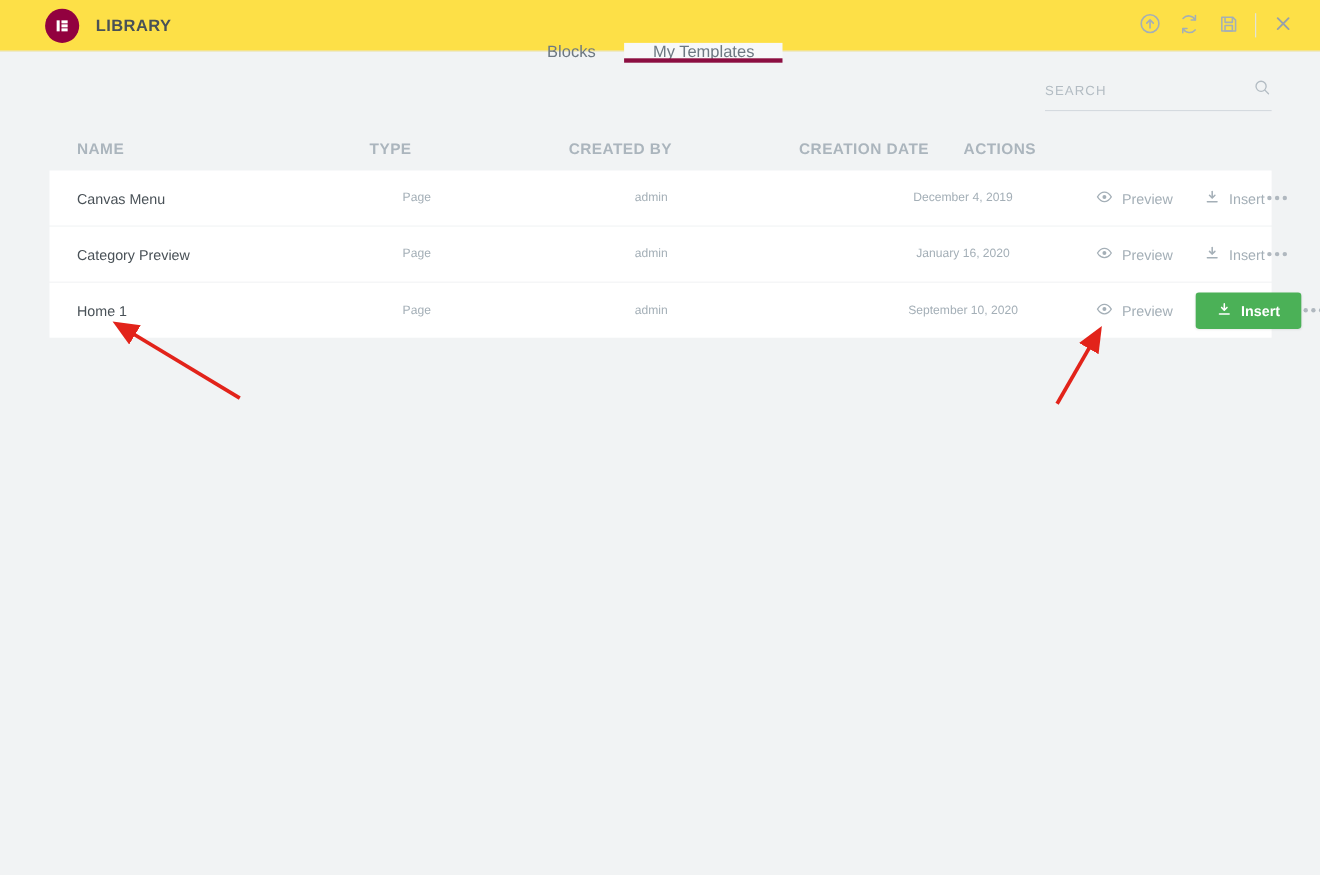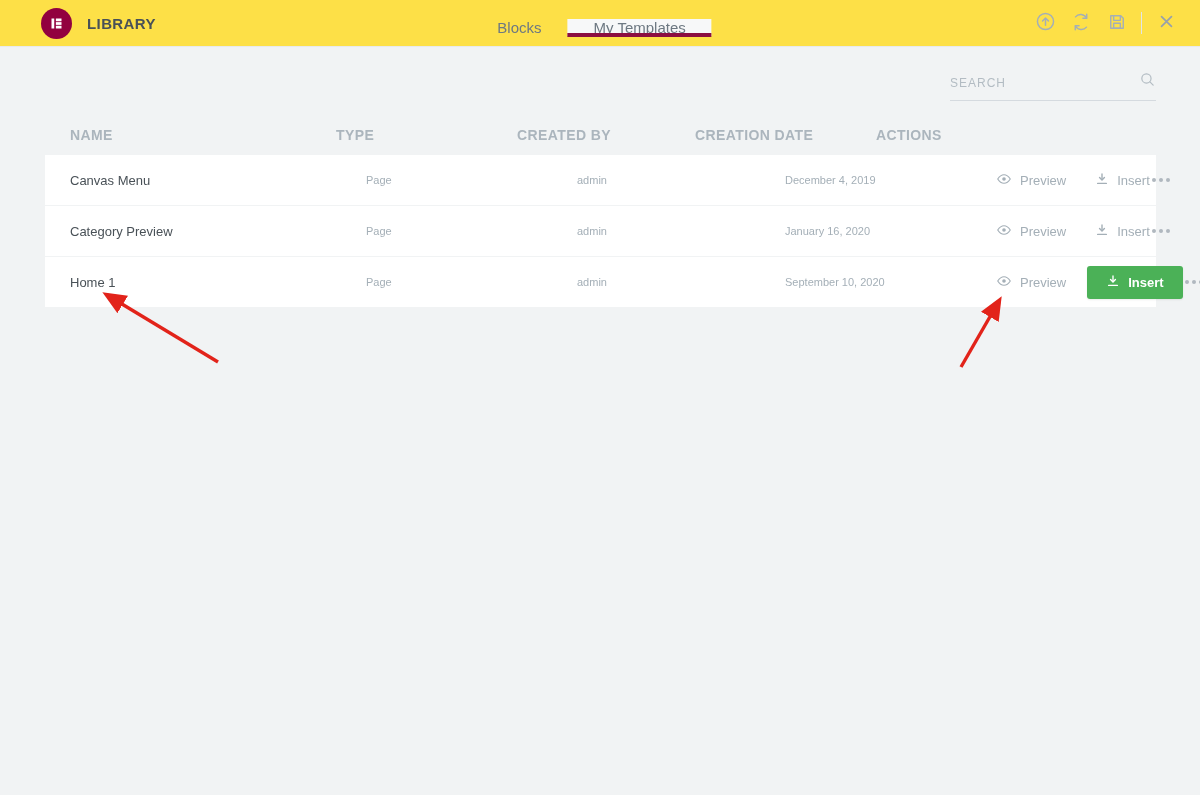--- a/index.html
+++ b/index.html
@@ -37,23 +37,23 @@
     width:31px;height:31px;border-radius:50%;
     background:var(--accent);
     display:flex;align-items:center;justify-content:center;
   }
   .app-title{
     font-size:15px;font-weight:700;color:var(--text-dark);
     letter-spacing:.4px;
   }
   .tabs{
     position:absolute;
-    left:50%;top:4px;height:100%;
+    left:50%;top:10px;height:100%;
     transform:translateX(-53.5%);
-    display:flex;align-items:center;
+    display:flex;align-items:flex-end;
   }
   .tab{
     display:flex;align-items:center;justify-content:center;
     padding:0 26px;
     font-size:15px;color:#6d7882;
     cursor:pointer;position:relative;
     background:transparent;border:none;
   }
   .tab.active{background:#f7f8f9;}
   .tab.active::after{
@@ -99,21 +99,21 @@
     display:flex;align-items:center;height:41px;
   }
   .col-h{
     font-size:14px;font-weight:700;color:#abb5bd;
     text-transform:uppercase;letter-spacing:.4px;
   }
   .cell{flex:0 0 auto;}
   .c-name{width:291px;padding-left:25px;}
   .c-type{width:181px;}
   .c-created{width:178px;}
-  .c-date{width:181px;}
+  .c-date{width:181px;text-align:center;}
   .c-actions{flex:1 1 auto;display:flex;align-items:center;padding-right:22px;}
   .trow{
     display:flex;align-items:center;
     background:#ffffff;height:50px;
     margin-bottom:1px;
     gap:30px;
   }
   .t-name{font-size:13px;font-weight:500;color:var(--text-dark);}
   .t-muted{font-size:11px;color:var(--text-muted);}
   .action{

